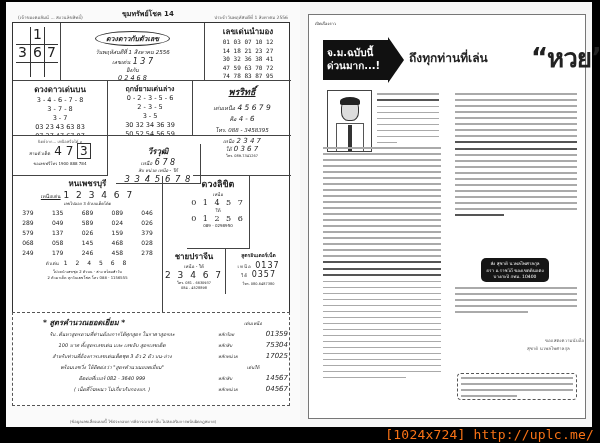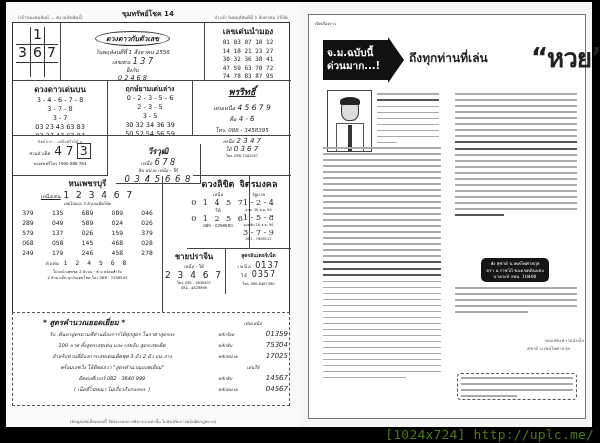--- a/index.html
+++ b/index.html
@@ -1,21 +1,21 @@
 <!DOCTYPE html>
 <html><head>
 <meta charset="utf-8">
 <style>
   * { box-sizing: border-box; margin: 0; padding: 0; }
   html, body { width: 600px; height: 443px; background: #000; overflow: hidden; }
   body { font-family: "DejaVu Sans", sans-serif; color: #222; position: relative; }
   .page { position: absolute; background: #fafafa; }
   .left-page { left: 6px; top: 2px; width: 294px; height: 425px; }
   .right-page { left: 300px; top: 2px; width: 292px; height: 425px; background: #f6f6f6; }
-  .watermark { position: absolute; right: 6px; bottom: 1px; color: #4d7c0f; font-family: "DejaVu Sans Mono", monospace; font-size: 13px; letter-spacing: 0.2px; }
+  .watermark { position: absolute; right: 6px; bottom: 1px; color: #f97316; font-family: "DejaVu Sans Mono", monospace; font-size: 13px; letter-spacing: 0.2px; }
   .lp-header { position: absolute; left: 6px; top: 6px; width: 282px; height: 14px; font-size: 4.5px; }
   .lp-header .small-l { position: absolute; left: 6px; top: 6px; color: #555; }
   .lp-header .title { position: absolute; left: 110px; top: 0; font-size: 7px; font-weight: bold; }
   .lp-header .small-r { position: absolute; right: 6px; top: 6px; color: #555; }
   .grid-wrap { position: absolute; left: 12px; top: 22px; width: 278px; height: 298px; border: 1.5px solid #333; background: #fff; }
   .cell { position: absolute; border-right: 1px solid #444; border-bottom: 1px solid #444; text-align: center; overflow: hidden; }
   .ttl { font-weight: bold; font-size: 8px; }
   .italic { font-style: italic; }
   .num { font-family: "DejaVu Sans Mono", monospace; }
   .tic { position: absolute; }
@@ -127,21 +127,21 @@
       <span>4</span>
       <span>7</span>
       <span style="border:1px solid #333;padding:0 2px;">3</span>
     </div>
     <div style="font-size:4px;">ขอเลขฟรีโทร 1900 888 784</div>
   </div>
   <div class="cell" style="left:103px;top:113px;width:85px;height:40px;padding-top:1px;margin-top:8px;">
     <div class="ttl italic">วีรวุฒิ</div>
     <div class="italic" style="font-size:8px;"><span style="font-size:5px;">เหนือ</span> <span>6  7  8</span></div>
     <div class="italic" style="font-size:4.5px;">สิบ หน่วย เหนือ - ใต้</div>
-    <div class="italic" style="font-size:8.5px;letter-spacing:1px;">0 3 4 5 6 6 8</div>
+    <div class="italic" style="font-size:8.5px;letter-spacing:1px;">3 3 4 5 6 7 8</div>
   </div>
   <div class="cell" style="left:180px;top:113px;width:98px;height:40px;border-right:none;padding-top:1px;">
     <div class="italic" style="font-size:7px;"><span style="font-size:5px;">เหนือ</span> <span>2   3   4   7</span></div>
     <div class="italic" style="font-size:7px;"><span style="font-size:5px;">ใต้</span> <span>0   3   6   7</span></div>
     <div style="font-size:3.5px;">โทร. 089-7341267</div>
   </div>
 
   <div class="cell" style="left:0;top:153px;width:150px;height:145px;padding-top:1px;border-bottom:none;">
     <div class="ttl">หนเพชรบุรี</div>
     <div style="font-size:9px;"><span style="font-size:5px;text-decoration:underline;">เหนือเด่น</span> <span style="letter-spacing:2px;">1 2 3 4 6 7</span></div>
@@ -198,30 +198,20 @@
     <div style="font-size:3.8px;">2 ตัวมาเด็ด ทุกวันเลขโชค โทร 088 - 1156555</div>
   </div>
   <div class="cell" style="left:150px;top:153px;width:63px;height:73px;padding-top:1px;margin-left:24px;">
     <div class="ttl" style="font-size:9px;">ดวงลิขิต</div>
     <div style="font-size:4.5px;">เหนือ</div>
     <div style="font-family:'DejaVu Serif',serif;font-size:8px;letter-spacing:2px;">0 1 4 5 7</div>
     <div style="font-size:4.5px;">ใต้</div>
     <div style="font-family:'DejaVu Serif',serif;font-size:8px;letter-spacing:2px;">0 1 2 5 6</div>
     <div style="font-size:4px;">089 - 0298950</div>
   </div>
-  <div class="cell" style="left:213px;top:153px;width:65px;height:73px;border-right:none;padding-top:1px;">
-    <div class="ttl" style="font-size:9px;">จิตรมงคล</div>
-    <div style="font-size:4.5px;">รัฐบาล</div>
-    <div style="font-family:'DejaVu Serif',serif;font-size:8px;">1 - 2 - 4</div>
-    <div style="font-size:3.5px;">ธกส. 16 ส.ค. 56</div>
-    <div style="font-family:'DejaVu Serif',serif;font-size:8px;">1 - 5 - 8</div>
-    <div style="font-size:3.5px;">ออมสิน 16 ส.ค. 56</div>
-    <div style="font-family:'DejaVu Serif',serif;font-size:8px;">3 - 7 - 9</div>
-    <div style="font-size:3.5px;">081 - 7958111</div>
-  </div>
   <div class="cell" style="left:150px;top:226px;width:63px;height:45px;padding-top:1px;border-bottom:none;">
     <div class="ttl">ชายปราจีน</div>
     <div style="font-size:4.5px;">เหนือ - ใต้</div>
     <div style="font-size:9px;letter-spacing:2px;">2 3 4 6 7</div>
     <div style="font-size:3.5px;">โทร. 081 - 6630937</div>
     <div style="font-size:3.5px;">084 - 4528898</div>
   </div>
   <div class="cell" style="left:213px;top:226px;width:65px;height:45px;border-right:none;border-bottom:none;padding-top:2px;">
     <div style="font-size:5px;font-weight:bold;">สูตรอินเตอร์เน็ต</div>
     <div style="font-size:8px;letter-spacing:1px;margin-top:2px;"><span style="font-size:4.5px;">เหนือ</span> <span>0137</span></div>

